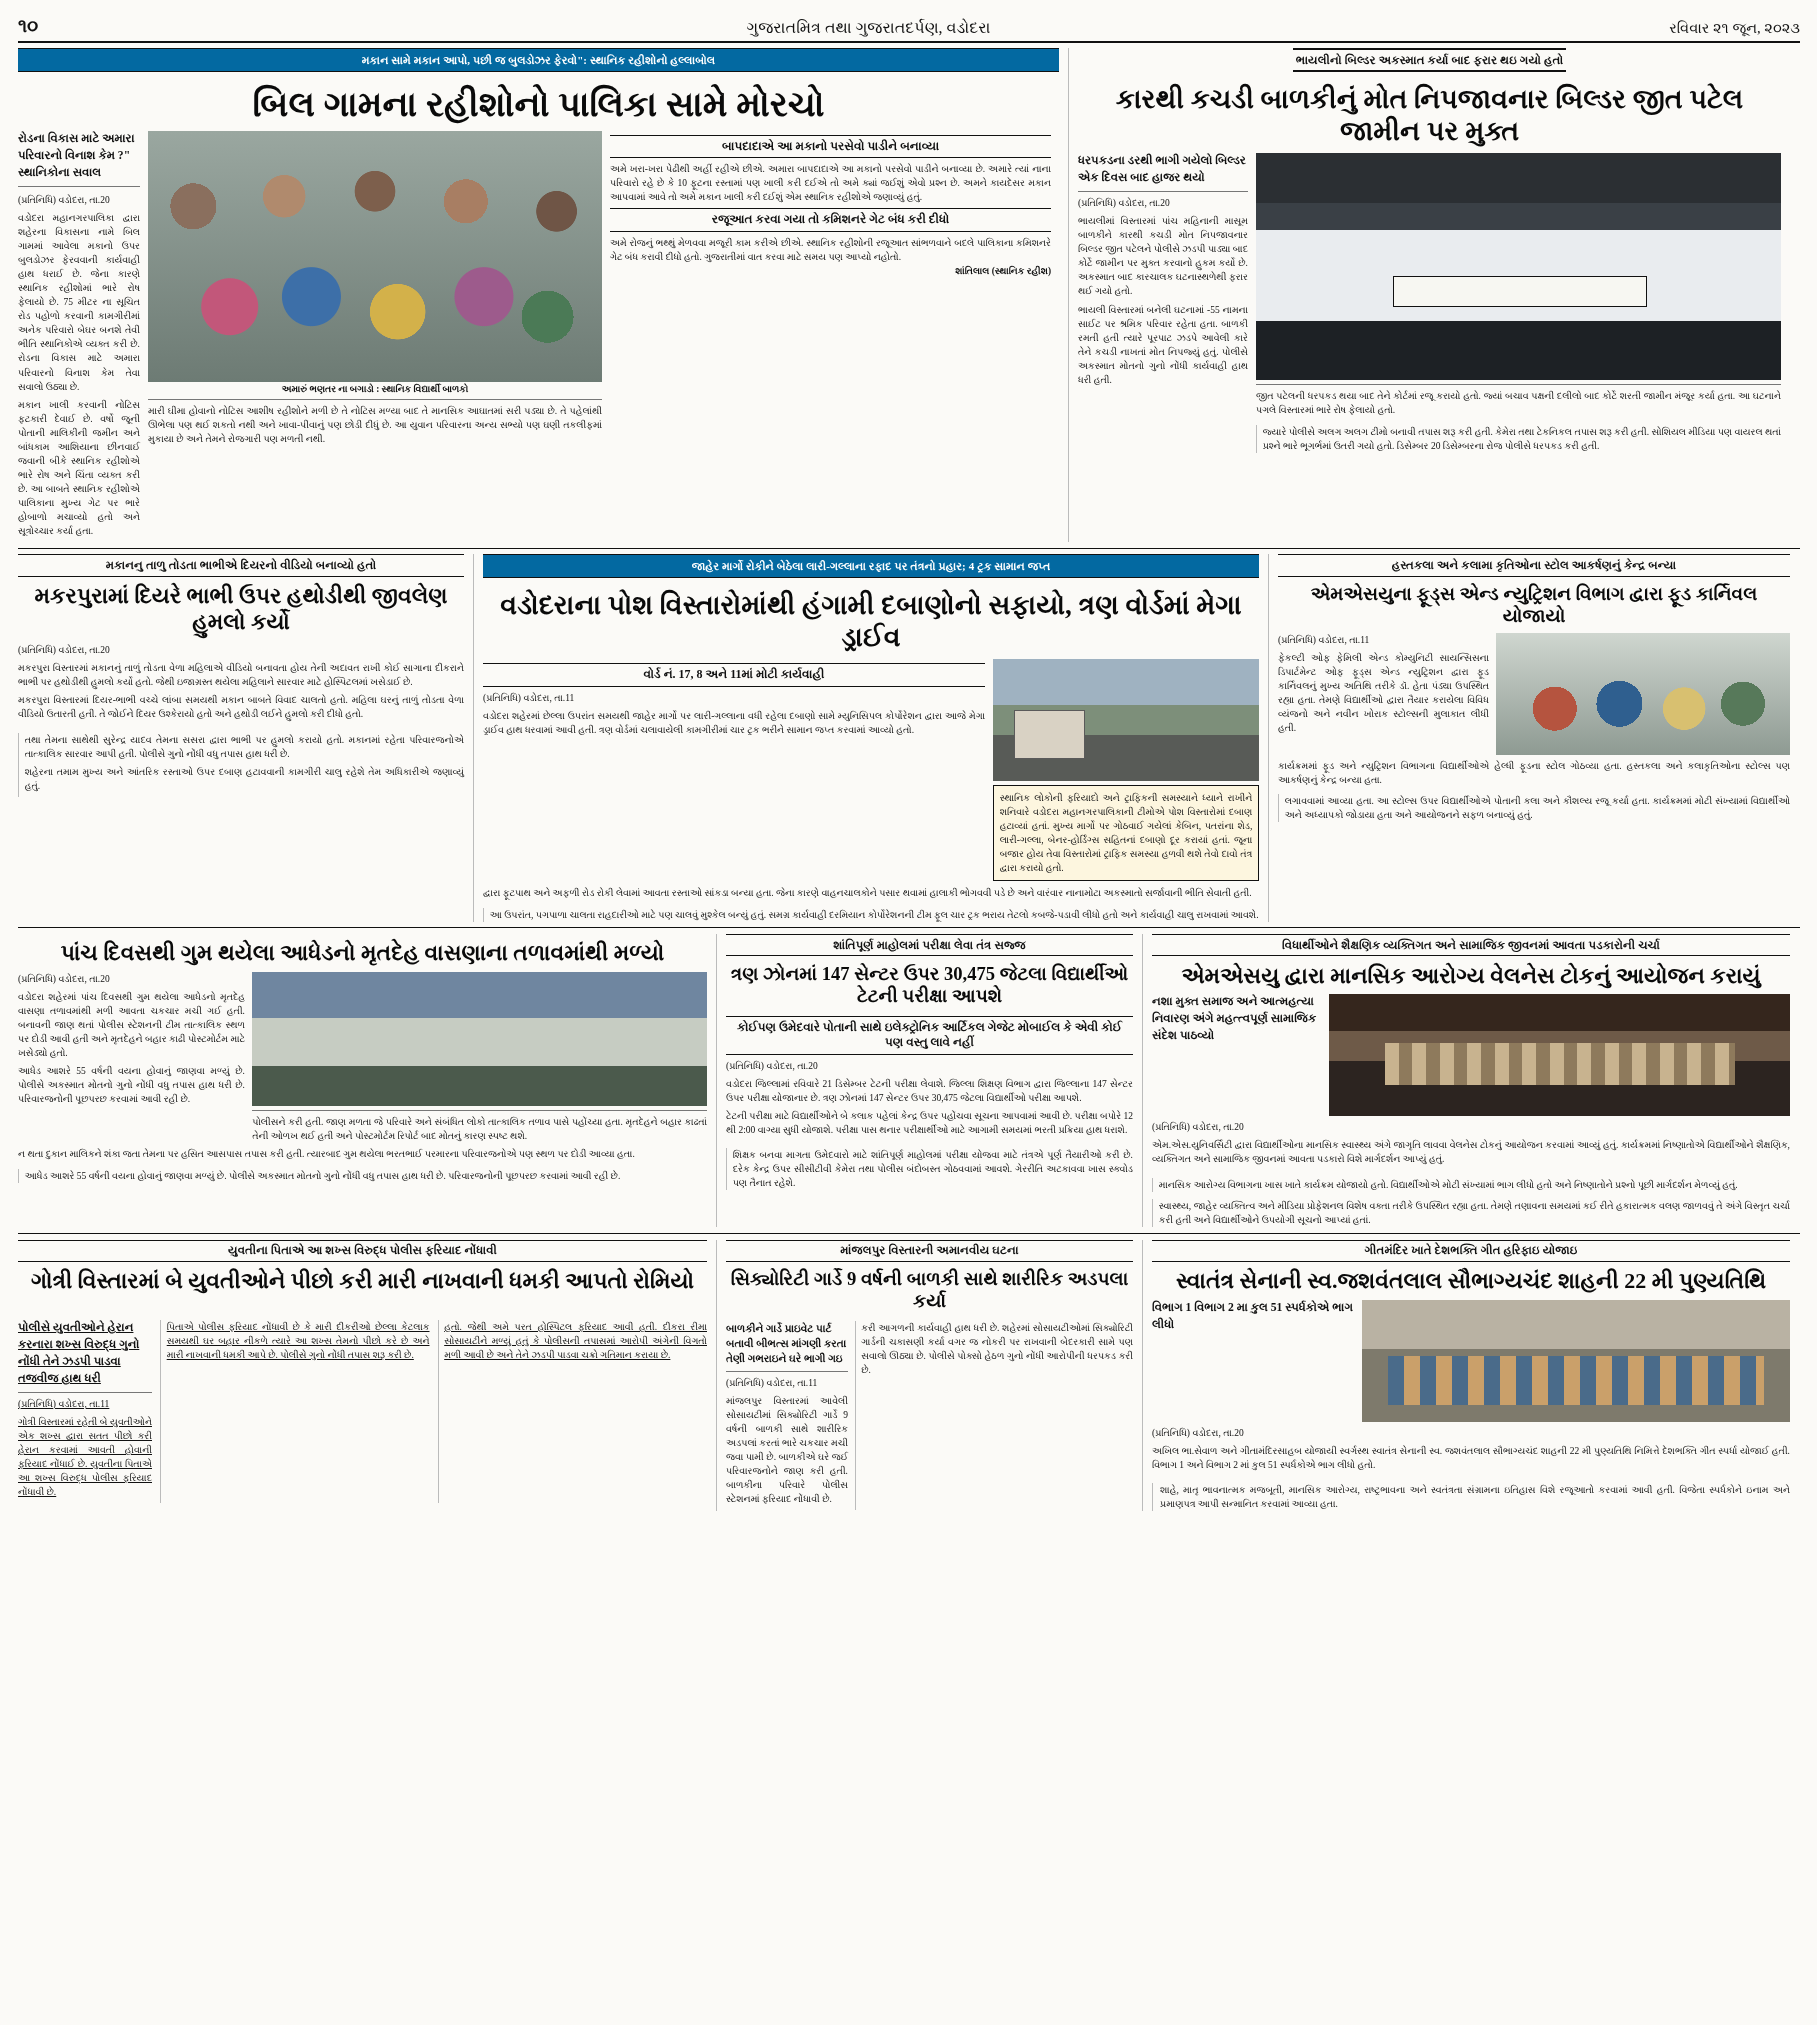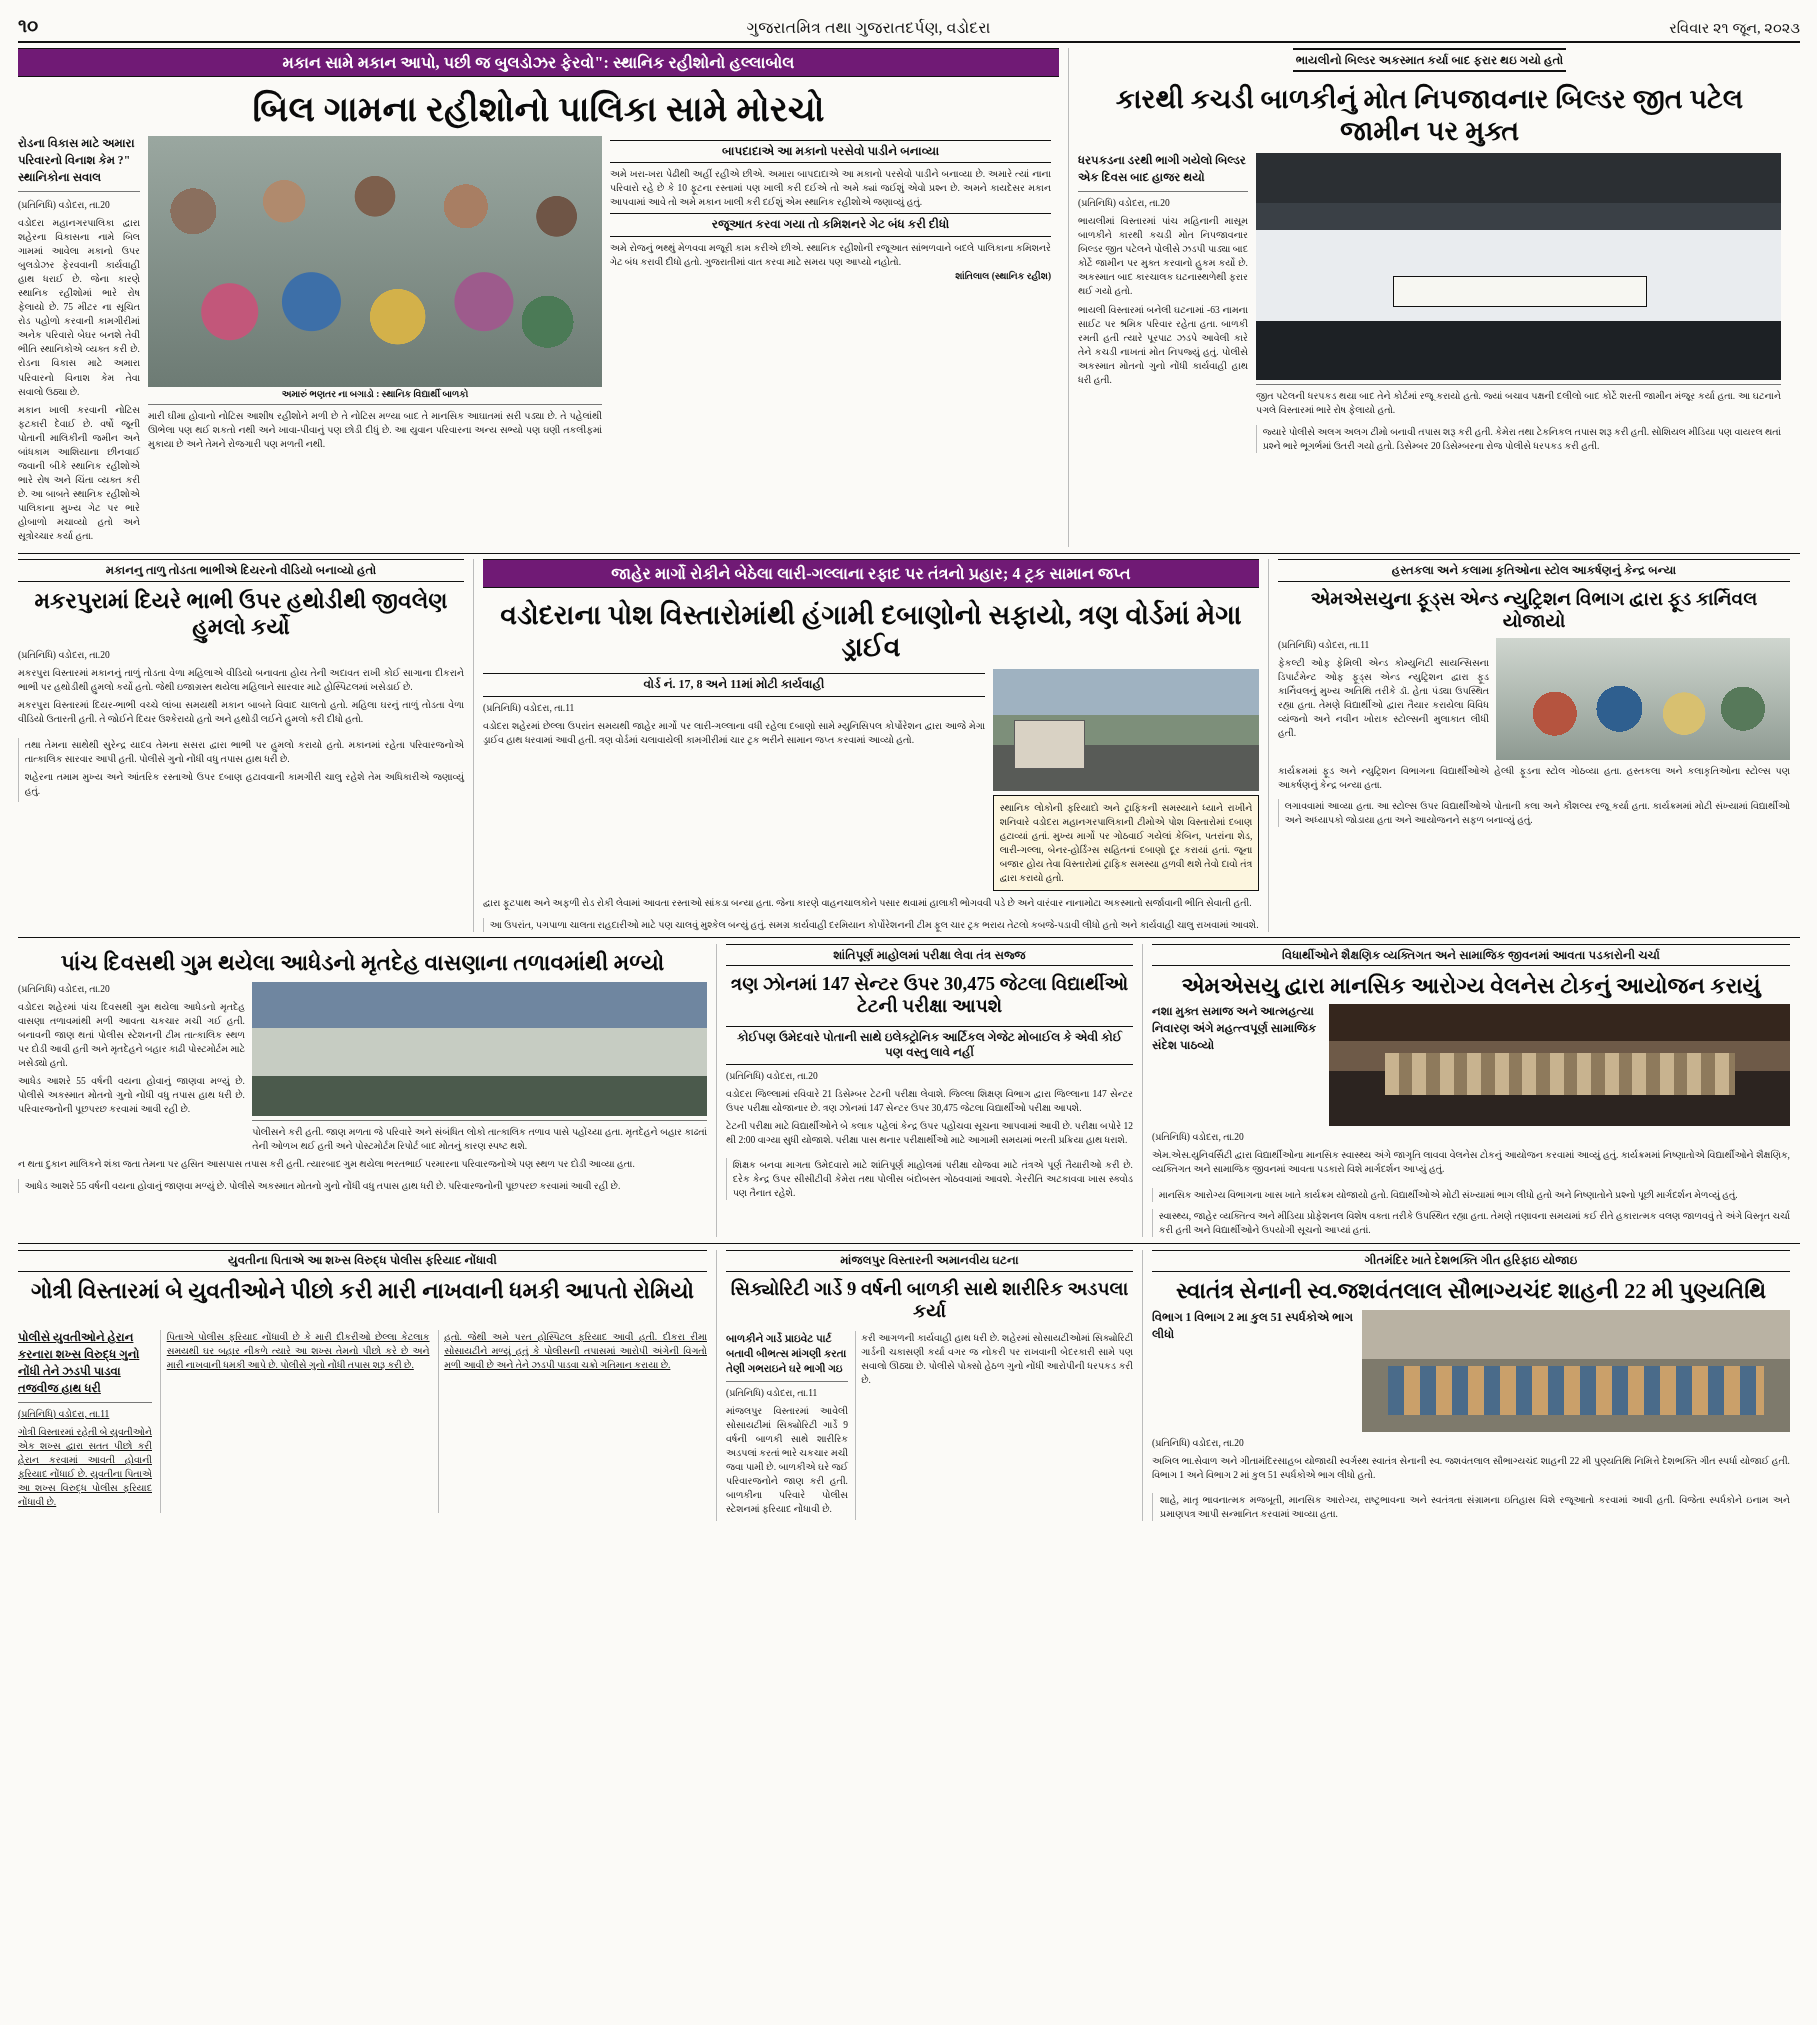--- a/index.html
+++ b/index.html
@@ -36,24 +36,24 @@
   .row { display: flex; gap: 9px; }
   .col { display: flex; flex-direction: column; }
 
   .band {
     border-top: 1.6px solid #111;
     border-bottom: 1.6px solid #111;
     margin-bottom: 4.9px;
   }
 
   .kicker {
-    background: #701a75;
+    background: #0369a1;
     color: #fff;
     text-align: center;
-    font-size: 16px;
+    font-size: 11px;
     font-weight: bold;
     padding: 4.5px 3.2px;
     letter-spacing: 0.1px;
   }
   .kicker.plain {
     background: transparent;
     color: #111;
     border-top: 1.2px solid #111;
     border-bottom: 1.2px solid #111;
     padding: 3.6px 2.4px;
@@ -253,21 +253,21 @@
       </div>
       <div class="headline med">કારથી કચડી બાળકીનું મોત નિપજાવનાર બિલ્ડર જીત પટેલ જામીન પર મુક્ત</div>
 
       <div class="row" style="gap:8px;">
         <div class="col" style="width:170px;">
           <div class="lead" style="text-align:left;">ધરપકડના ડરથી ભાગી ગયેલો બિલ્ડર એક દિવસ બાદ હાજર થયો</div>
           <div class="thin-div"></div>
           <div class="body-text sm">
             <p>(પ્રતિનિધિ)                વડોદરા, તા.20</p>
             <p>ભાયલીમાં વિસ્તારમાં પાંચ મહિનાની માસૂમ બાળકીને કારથી કચડી મોત નિપજાવનાર બિલ્ડર જીત પટેલને પોલીસે ઝડપી પાડ્યા બાદ કોર્ટે જામીન પર મુક્ત કરવાનો હુકમ કર્યો છે. અકસ્માત બાદ કારચાલક ઘટનાસ્થળેથી ફરાર થઈ ગયો હતો.</p>
-            <p>ભાયલી વિસ્તારમાં બનેલી ઘટનામાં -63 નામના સાઈટ પર શ્રમિક પરિવાર રહેતા હતા. બાળકી રમતી હતી ત્યારે પૂરપાટ ઝડપે આવેલી કારે તેને કચડી નાખતાં મોત નિપજ્યું હતું. પોલીસે અકસ્માત મોતનો ગુનો નોંધી કાર્યવાહી હાથ ધરી હતી.</p>
+            <p>ભાયલી વિસ્તારમાં બનેલી ઘટનામાં -55 નામના સાઈટ પર શ્રમિક પરિવાર રહેતા હતા. બાળકી રમતી હતી ત્યારે પૂરપાટ ઝડપે આવેલી કારે તેને કચડી નાખતાં મોત નિપજ્યું હતું. પોલીસે અકસ્માત મોતનો ગુનો નોંધી કાર્યવાહી હાથ ધરી હતી.</p>
           </div>
         </div>
         <div class="col" style="flex:1;">
           <div class="photo ph-car" style="height:227px;"></div>
           <div class="thin-div"></div>
           <div class="colsplit">
             <div class="body-text sm">જીત પટેલની ધરપકડ થયા બાદ તેને કોર્ટમાં રજૂ કરાયો હતો. જ્યાં બચાવ પક્ષની દલીલો બાદ કોર્ટે શરતી જામીન મંજૂર કર્યા હતા. આ ઘટનાને પગલે વિસ્તારમાં ભારે રોષ ફેલાયો હતો.</div>
             <div class="body-text sm vline" style="padding-left:5.7px;">જ્યારે પોલીસે અલગ અલગ ટીમો બનાવી તપાસ શરૂ કરી હતી. કેમેરા તથા ટેકનિકલ તપાસ શરૂ કરી હતી. સોશિયલ મીડિયા પણ વાયરલ થતાં પ્રશ્ને ભારે ભૂગર્ભમાં ઉતરી ગયો હતો. ડિસેમ્બર 20 ડિસેમ્બરના રોજ પોલીસે ધરપકડ કરી હતી.</div>
           </div>
         </div>

